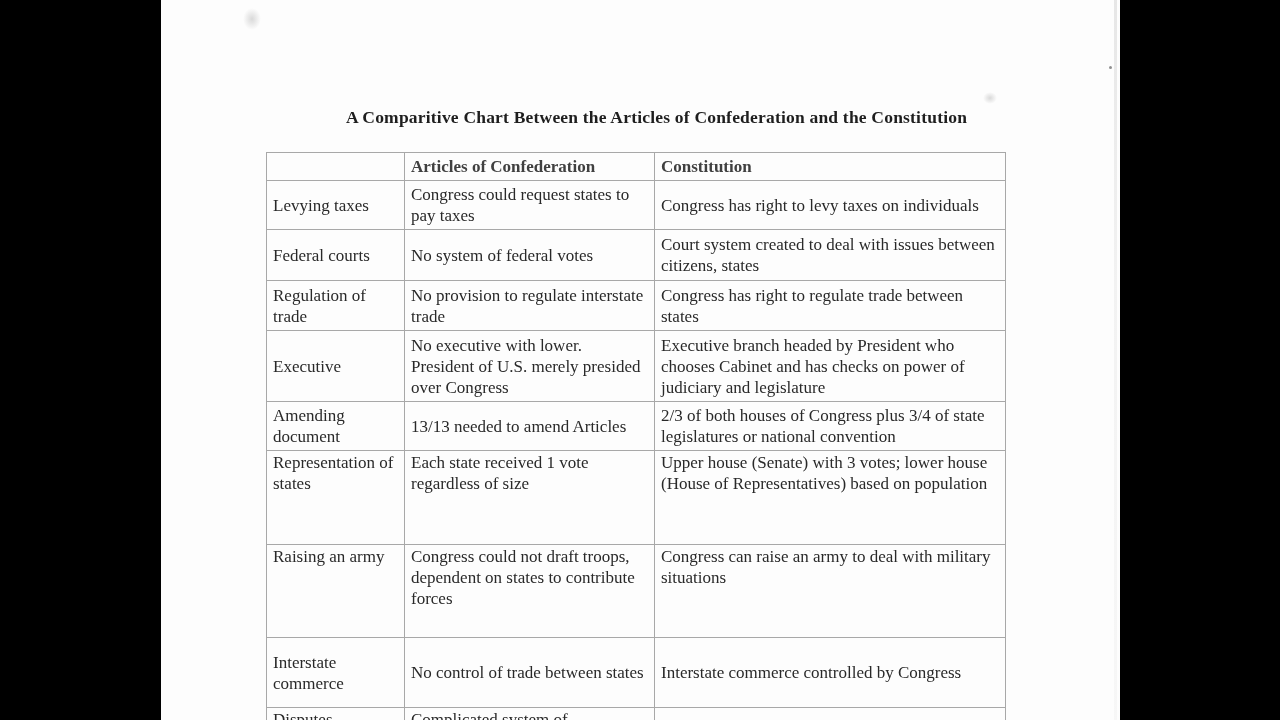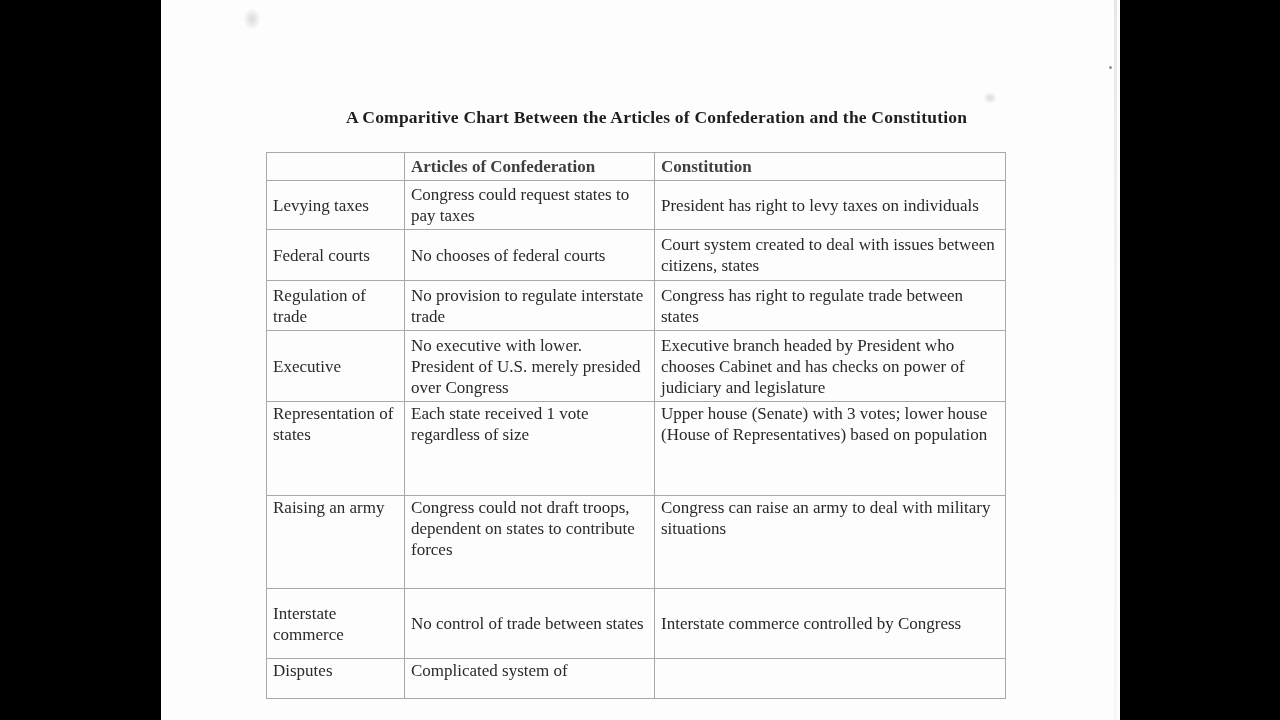--- a/index.html
+++ b/index.html
@@ -144,37 +144,42 @@
         <tr class="t-header">
           <th></th>
           <th>Articles of Confederation</th>
           <th>Constitution</th>
         </tr>
       </thead>
       <tbody>
         <tr class="r-0">
           <td>Levying taxes</td>
           <td>Congress could request states to pay taxes</td>
-          <td>President has right to levy taxes on individuals</td>
+          <td>Congress has right to levy taxes on individuals</td>
         </tr>
         <tr class="r-1">
           <td>Federal courts</td>
-          <td>No chooses of federal courts</td>
+          <td>No system of federal votes</td>
           <td>Court system created to deal with issues between citizens, states</td>
         </tr>
         <tr class="r-2">
           <td>Regulation of trade</td>
           <td>No provision to regulate interstate trade</td>
           <td>Congress has right to regulate trade between states</td>
         </tr>
         <tr class="r-3">
           <td>Executive</td>
           <td>No executive with lower. President of U.S. merely presided over Congress</td>
           <td>Executive branch headed by President who chooses Cabinet and has checks on power of judiciary and legislature</td>
         </tr>
+        <tr class="r-4">
+          <td>Amending document</td>
+          <td>13/13 needed to amend Articles</td>
+          <td>2/3 of both houses of Congress plus 3/4 of state legislatures or national convention</td>
+        </tr>
         <tr class="r-5 vtop">
           <td>Representation of states</td>
           <td>Each state received 1 vote regardless of size</td>
           <td>Upper house (Senate) with 3 votes; lower house (House of Representatives) based on population</td>
         </tr>
         <tr class="r-6 vtop">
           <td>Raising an army</td>
           <td>Congress could not draft troops, dependent on states to contribute forces</td>
           <td>Congress can raise an army to deal with military situations</td>
         </tr>

